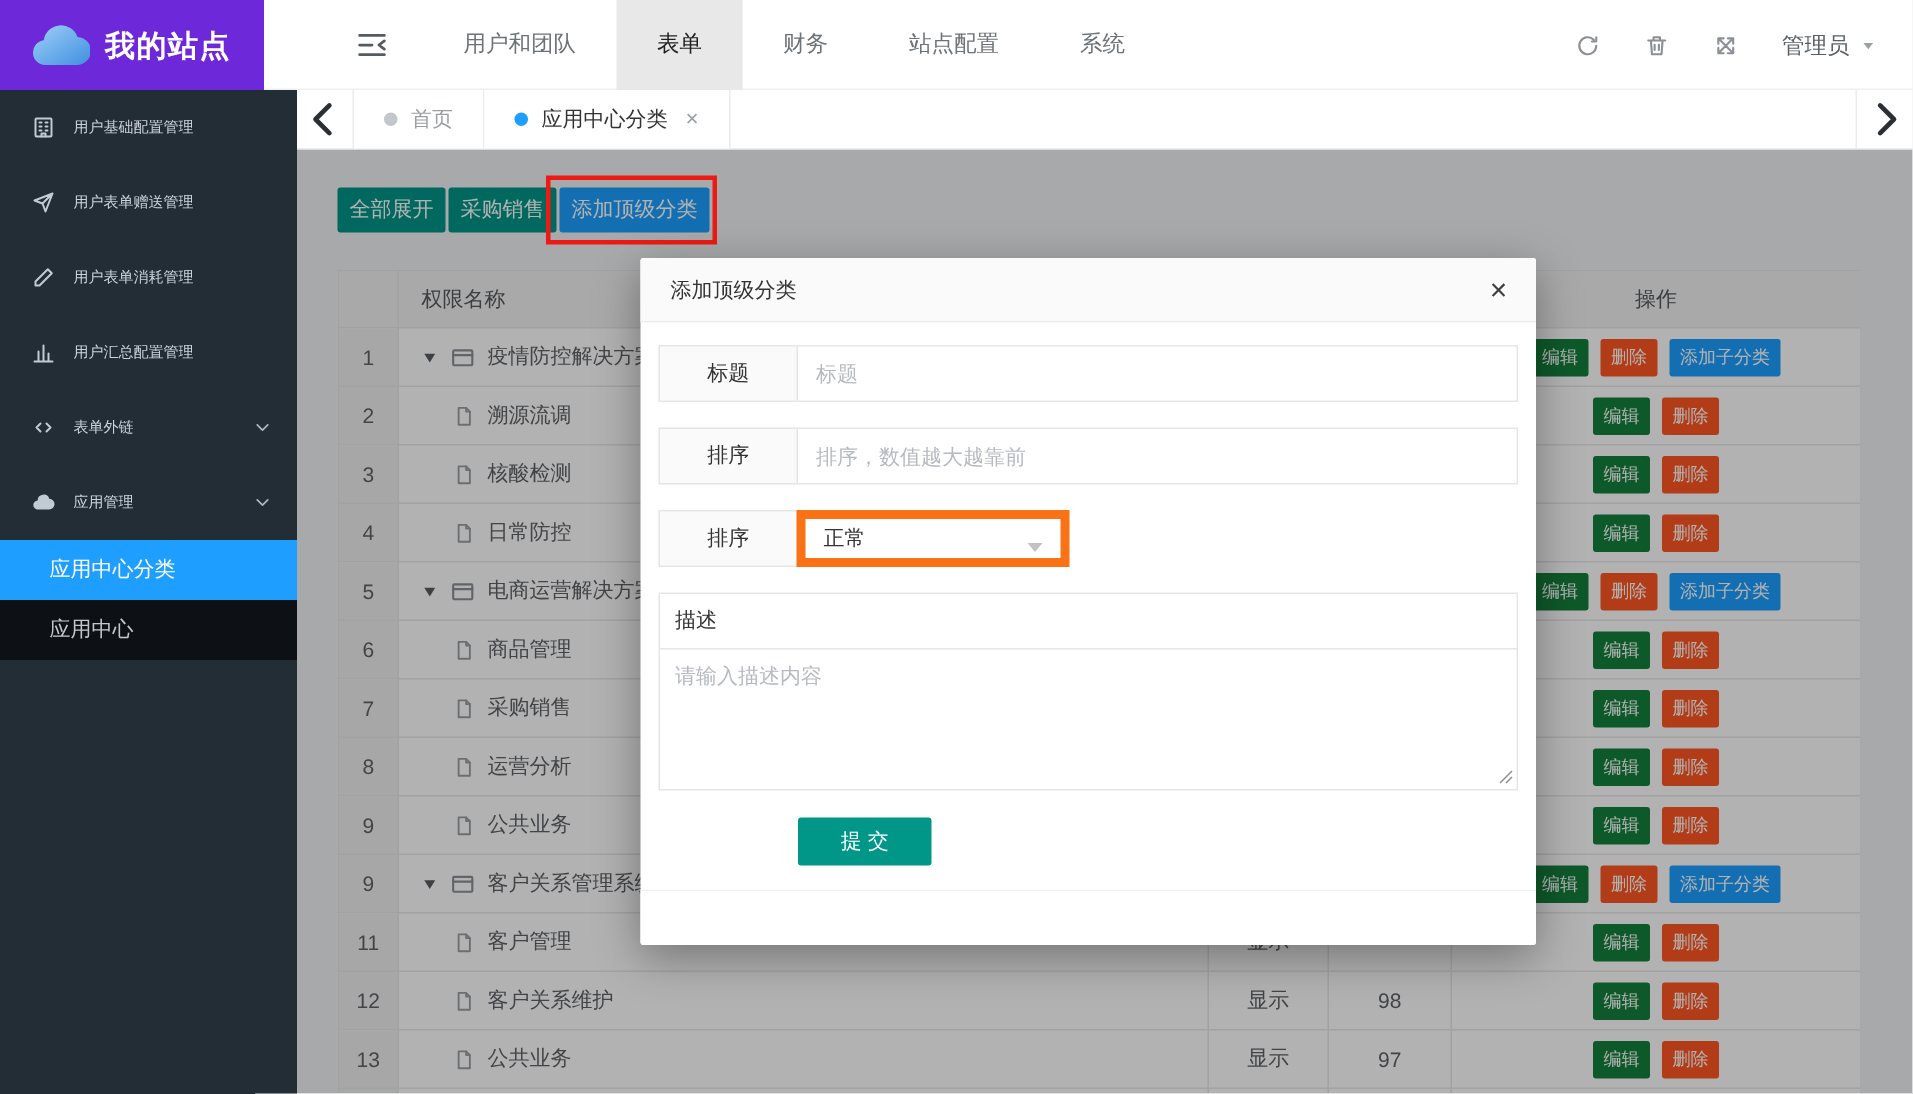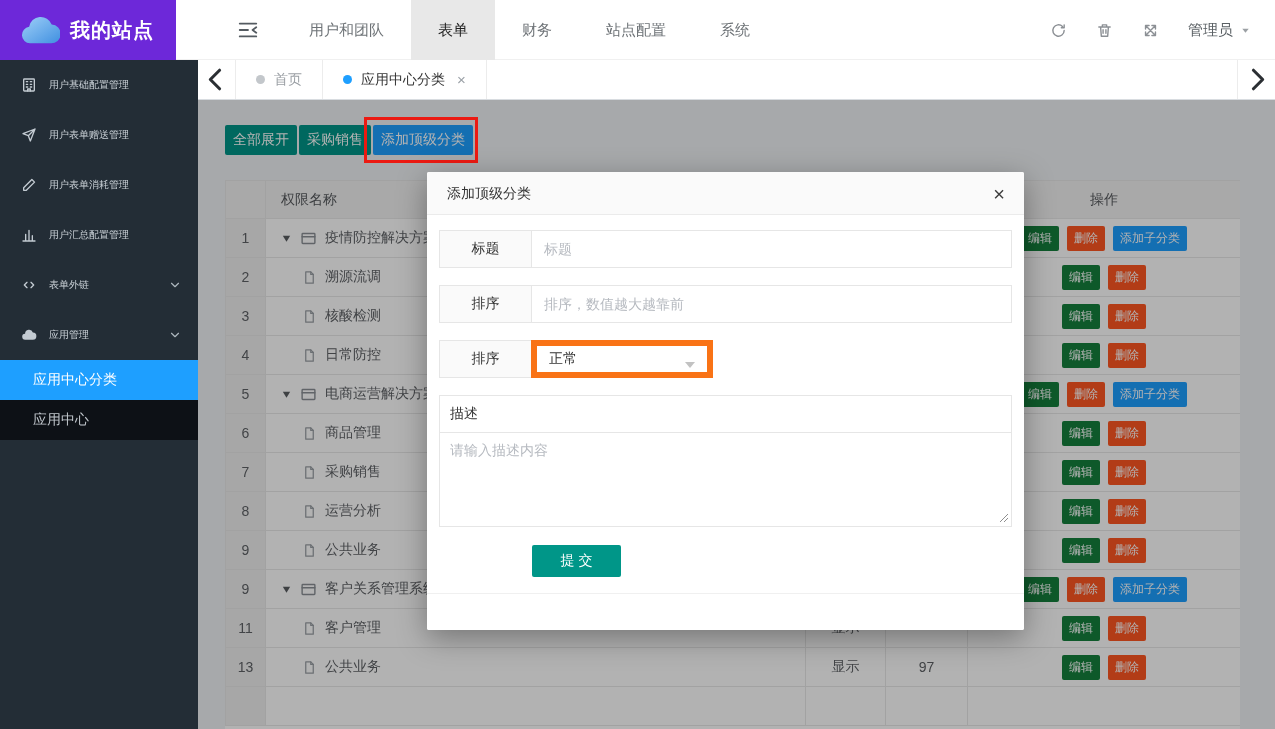--- a/index.html
+++ b/index.html
@@ -479,20 +479,37 @@
                   </svg>
                 </span>
                 <span>客户管理</span>
               </span>
             </td>
             <td>显示</td>
             <td></td>
             <td><button class="rowbtn edit">编辑</button><button class="rowbtn del">删除</button></td>
           </tr>
           <tr>
+            <td class="idx">12</td>
+            <td class="name">
+              <span class="tree child">
+                <span class="tfile">
+                  <svg viewBox="0 0 24 24" fill="none" stroke="currentColor" stroke-width="2" stroke-linecap="round" stroke-linejoin="round" style="width:100%;height:100%">
+                    <path d="M6 3h8l4 4v14H6z"></path>
+                    <path d="M14 3v4h4"></path>
+                  </svg>
+                </span>
+                <span>客户关系维护</span>
+              </span>
+            </td>
+            <td>显示</td>
+            <td>98</td>
+            <td><button class="rowbtn edit">编辑</button><button class="rowbtn del">删除</button></td>
+          </tr>
+          <tr>
             <td class="idx">13</td>
             <td class="name">
               <span class="tree child">
                 <span class="tfile">
                   <svg viewBox="0 0 24 24" fill="none" stroke="currentColor" stroke-width="2" stroke-linecap="round" stroke-linejoin="round" style="width:100%;height:100%">
                     <path d="M6 3h8l4 4v14H6z"></path>
                     <path d="M14 3v4h4"></path>
                   </svg>
                 </span>
                 <span>公共业务</span>

